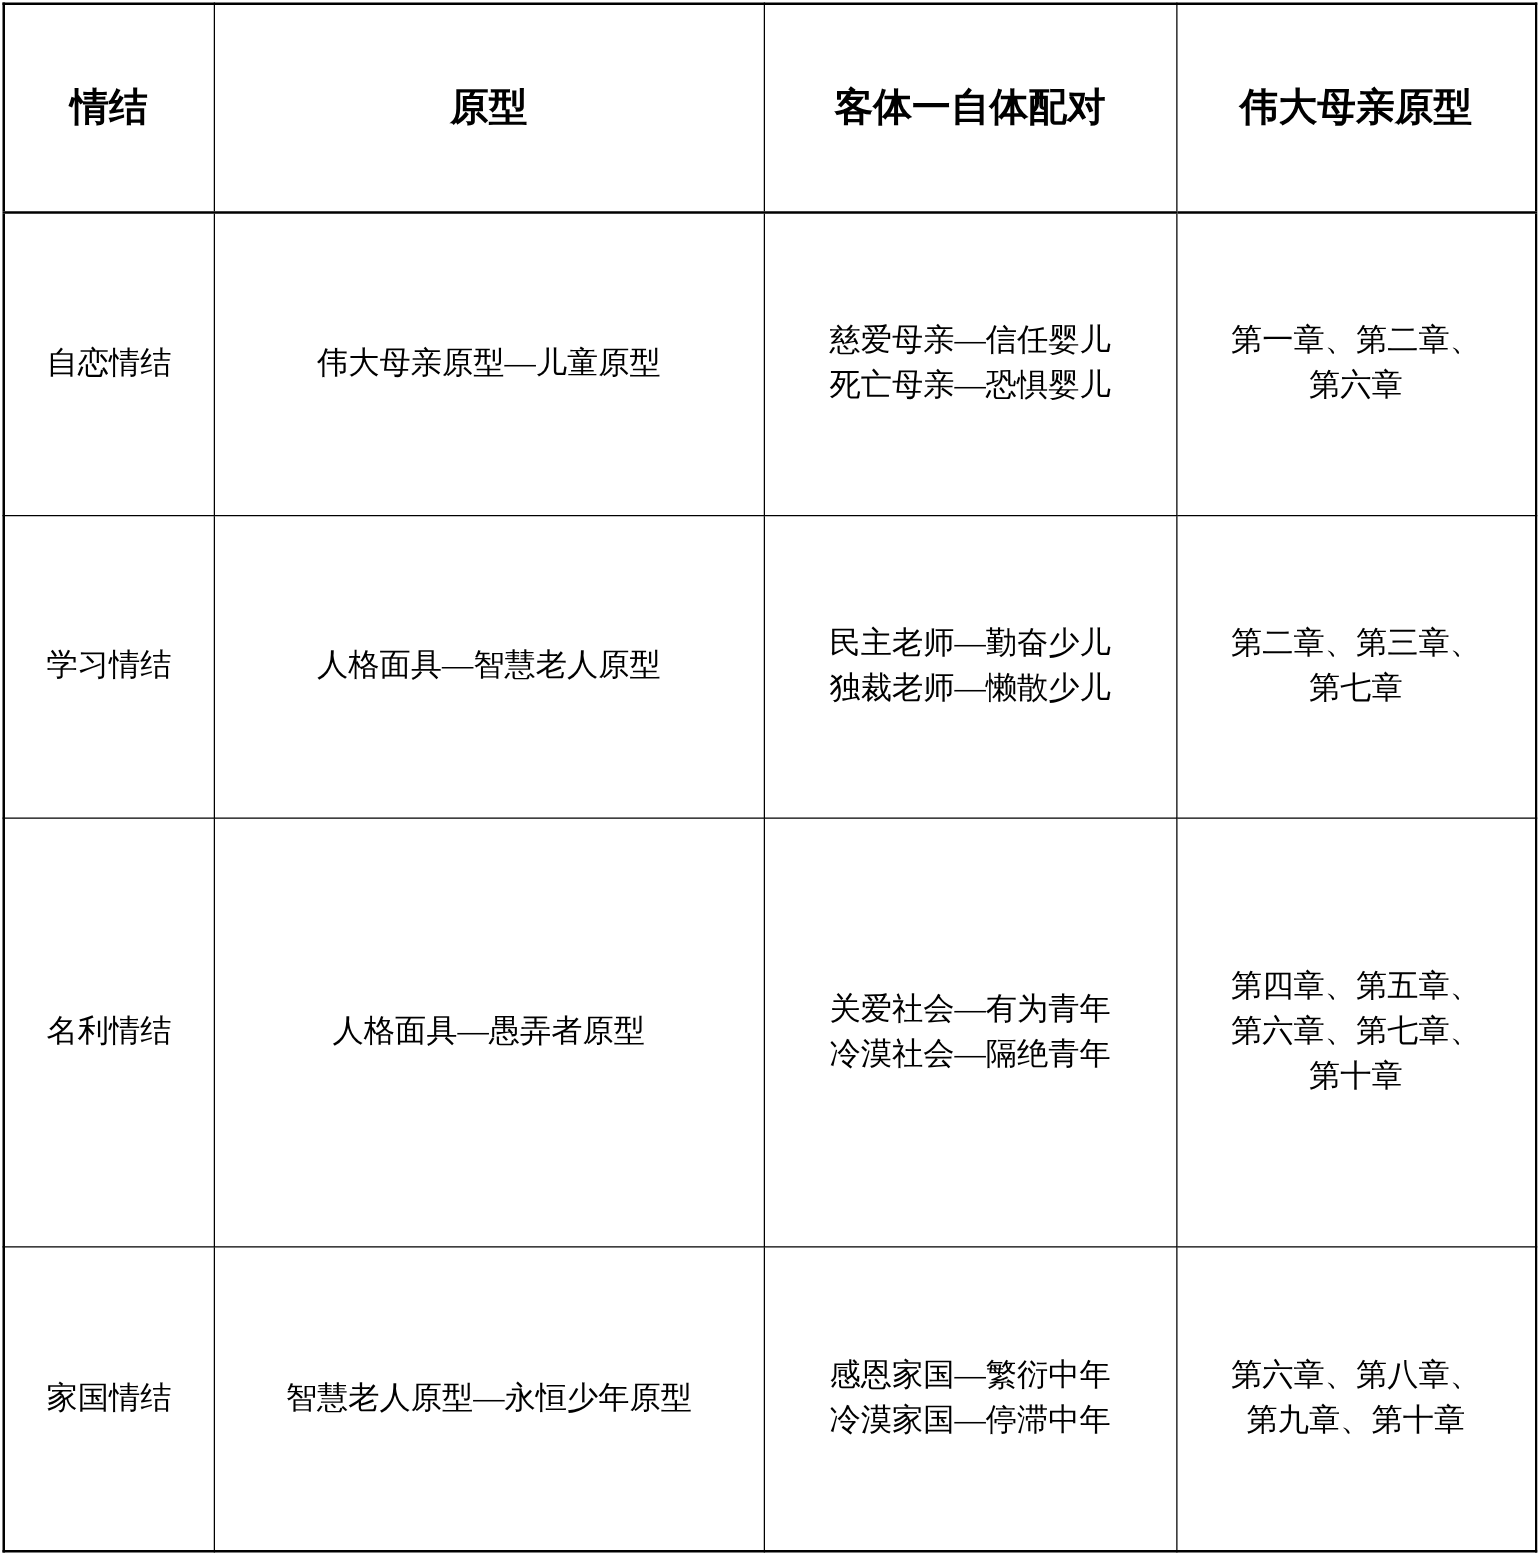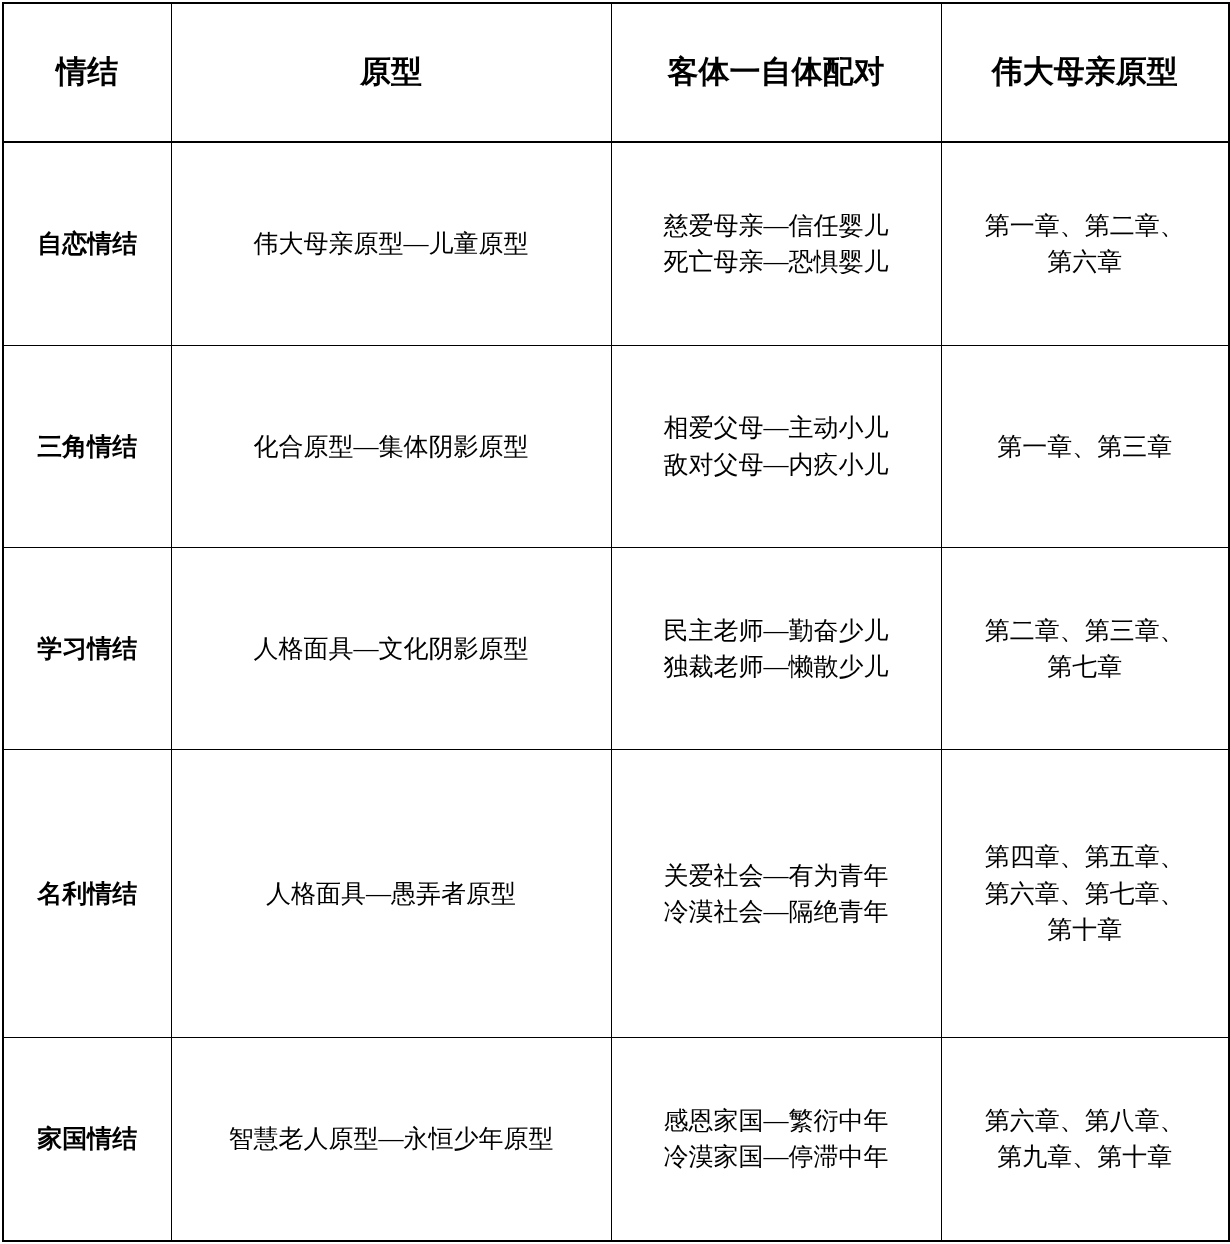--- a/index.html
+++ b/index.html
@@ -40,21 +40,21 @@
     font-weight: bold;
     font-size: 31px;
     border-bottom: 2px solid #000000;
   }
   
   col.c0 { width: 168px; }
   col.c1 { width: 440px; }
   col.c2 { width: 330px; }
   col.c3 { width: 288px; }
 
-  .cell-complex { font-weight: bold; }
+  .cell-complex { font-weight: normal; }
 </style>
 </head>
 <body>
 
 <div class="table-wrap">
   <table class="complex-table">
     <colgroup>
       <col class="c0">
         <col class="c1">
         <col class="c2">
@@ -71,31 +71,24 @@
       <tr>
         <td class="cell-complex">自恋情结</td>
         <td>伟大母亲原型—儿童原型</td>
         <td>慈爱母亲—信任婴儿
 死亡母亲—恐惧婴儿</td>
         <td>第一章、第二章、
 第六章</td>
       </tr>
 
 
-      <tr>
-        <td class="cell-complex">三角情结</td>
-        <td>化合原型—集体阴影原型</td>
-        <td>相爱父母—主动小儿
-敌对父母—内疚小儿</td>
-        <td>第一章、第三章</td>
-      </tr>
 
       <tr>
         <td class="cell-complex">学习情结</td>
-        <td>人格面具—文化阴影原型</td>
+        <td>人格面具—智慧老人原型</td>
         <td>民主老师—勤奋少儿
 独裁老师—懒散少儿</td>
         <td>第二章、第三章、
 第七章</td>
       </tr>
 
 
       <tr>
         <td class="cell-complex">名利情结</td>
         <td>人格面具—愚弄者原型</td>

